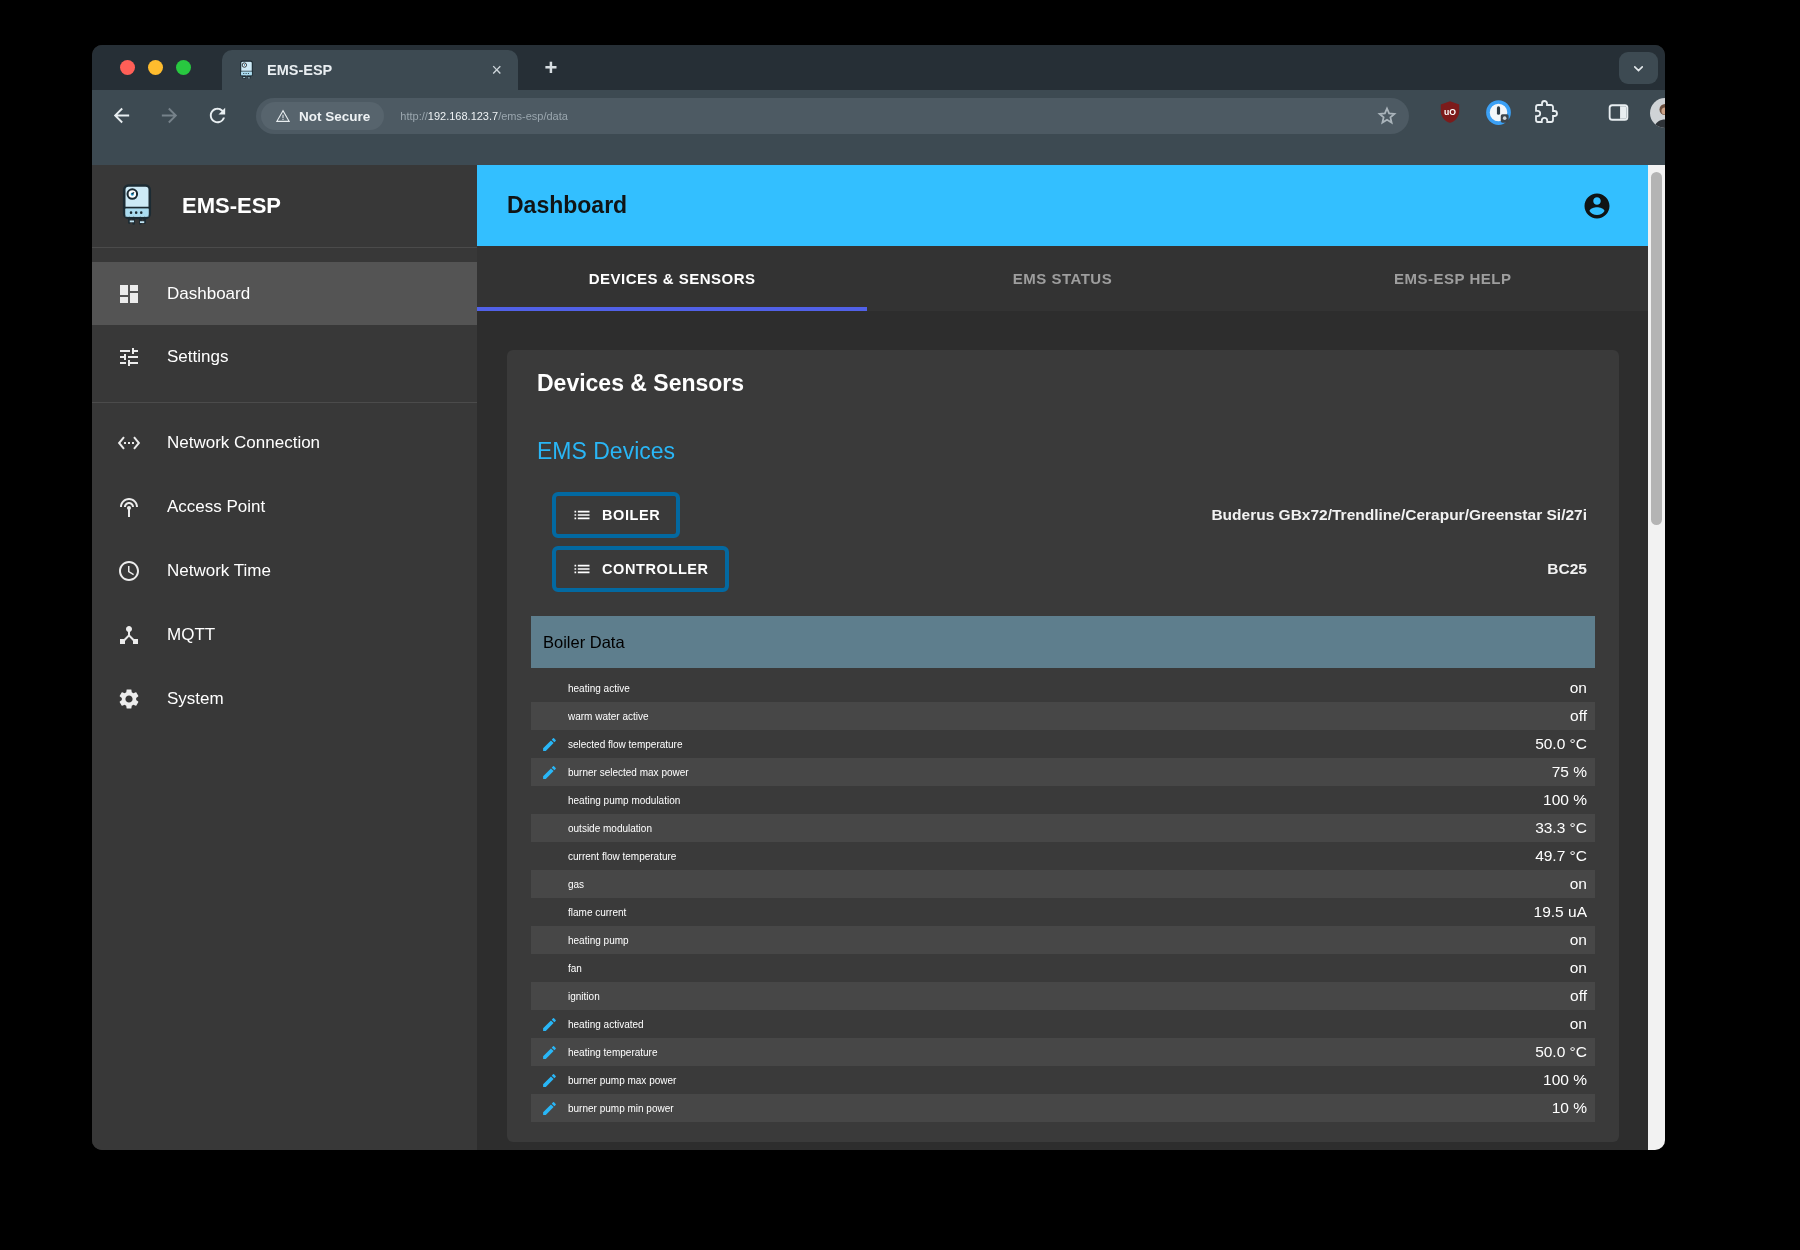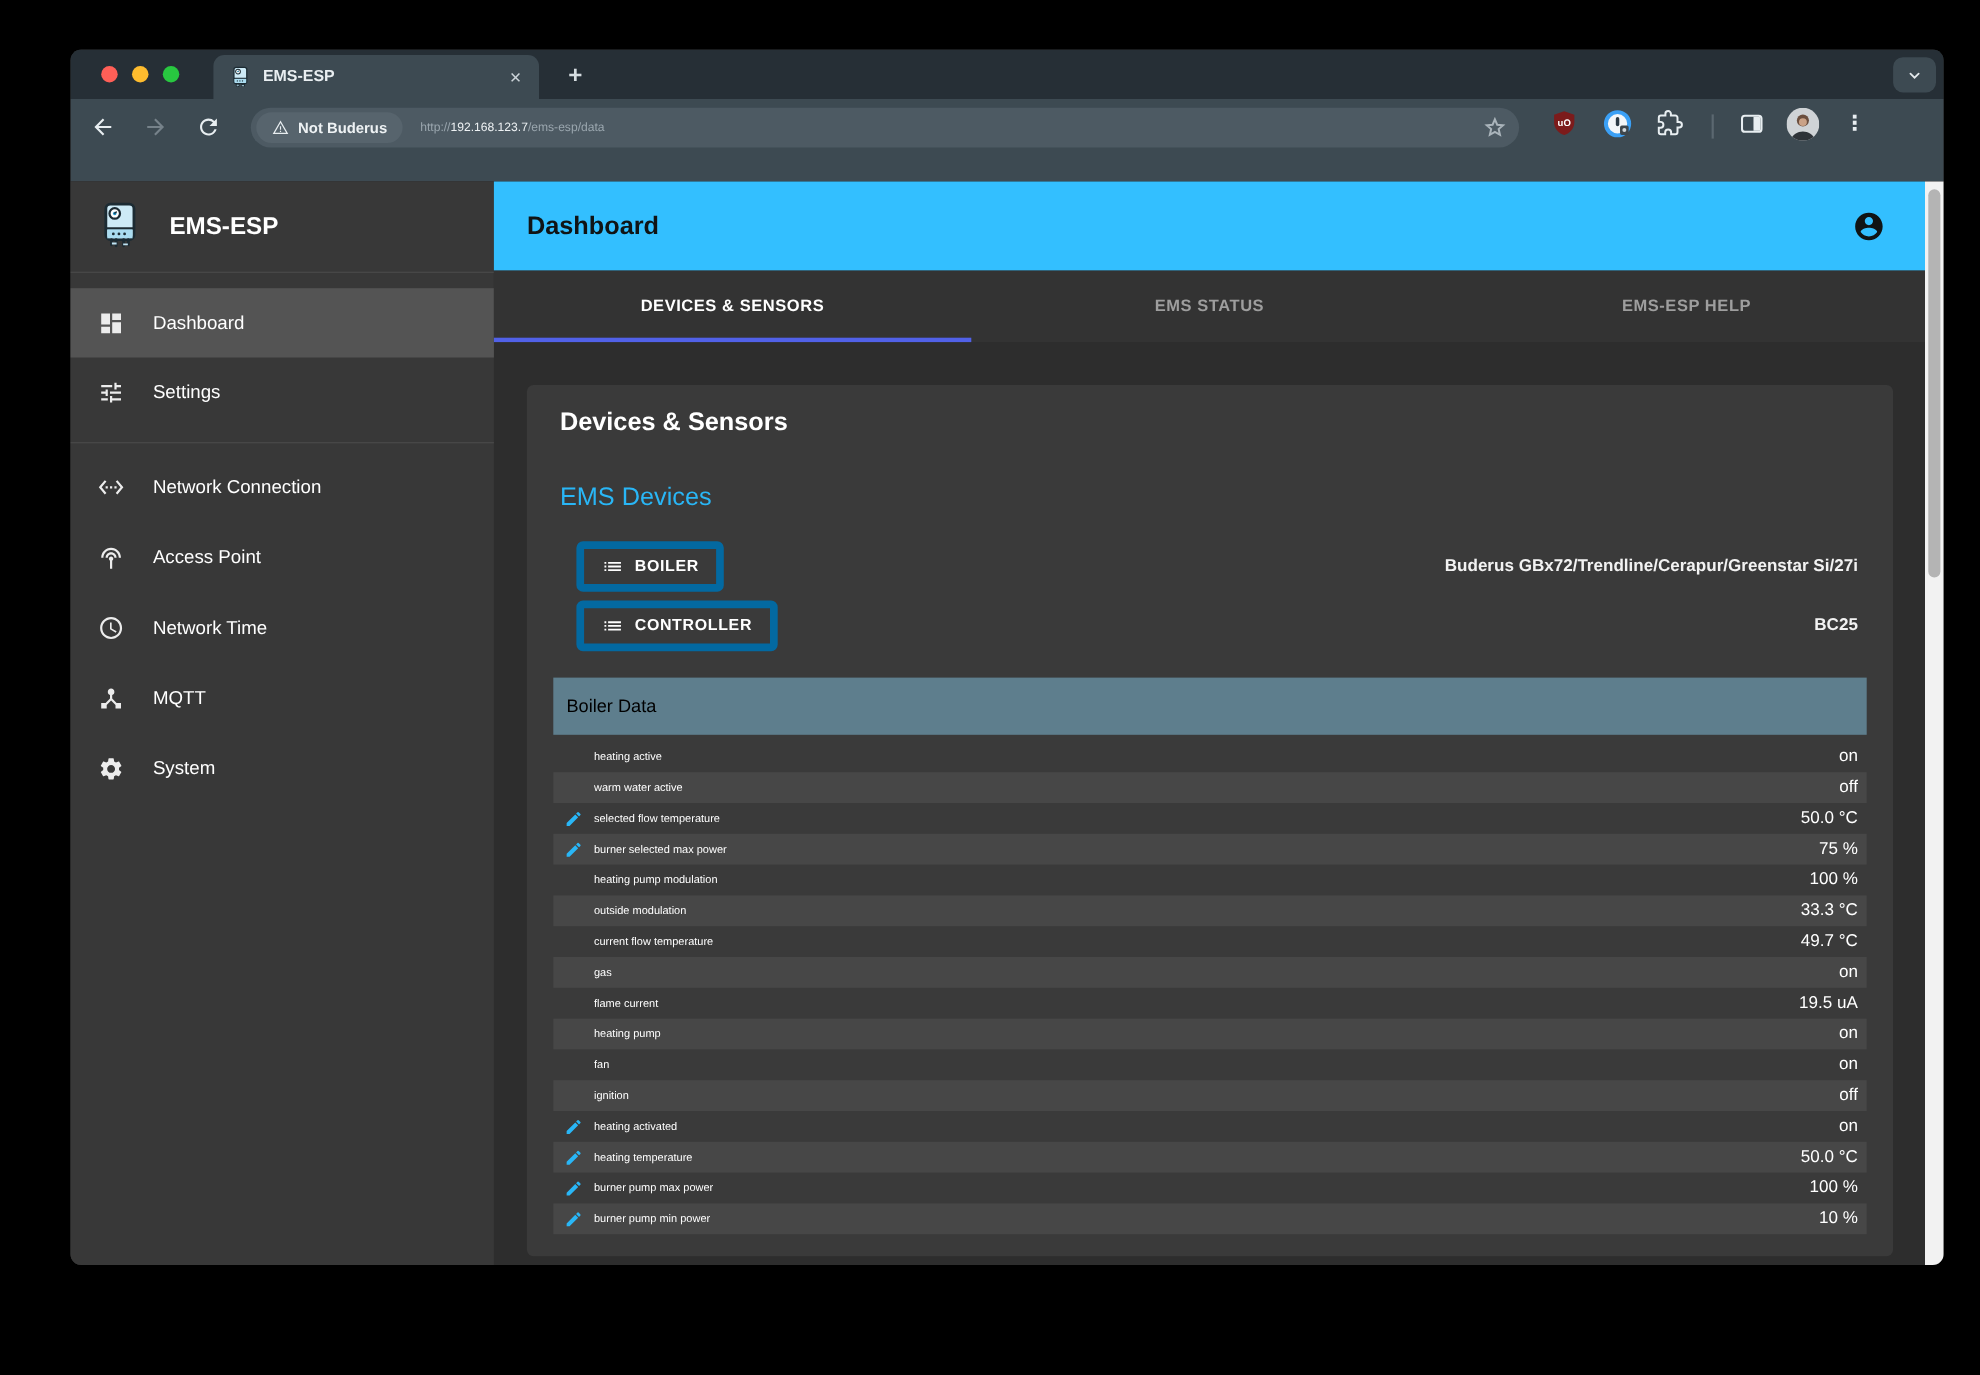--- a/index.html
+++ b/index.html
@@ -1,17 +1,17 @@
 <!DOCTYPE html>
 <html style="--accent-header: #33bfff; --link-blue: #29b6f6; --tab-indicator: #5161e8; --table-header-bg: #5e7e8d; --edit-icon: #29b6f6; --traffic-close: #ff5f57; --traffic-min: #febc2e; --traffic-zoom: #28c840;"><head>
 <meta charset="utf-8">
 <style>
   html,body{margin:0;padding:0;background:#000;width:1800px;height:1250px;overflow:hidden;
     font-family:"Liberation Sans","DejaVu Sans",sans-serif;-webkit-font-smoothing:antialiased;}
-  .window{position:absolute;left:64px;top:45px;width:1703px;height:1105px;border-radius:10px;
+  .window{position:absolute;left:92px;top:45px;width:1573px;height:1105px;border-radius:10px;
     overflow:hidden;background:#2d2d2d;box-shadow:0 18px 70px rgba(0,0,0,.8);}
   
   .tabstrip{position:relative;height:45px;background:#262f36;}
   .traffic{position:absolute;left:28px;top:15px;display:flex;gap:13px;}
   .tl{width:15px;height:15px;border-radius:50%;}
   .tl.close{background:var(--traffic-close,#ff5f57);}
   .tl.min{background:var(--traffic-min,#febc2e);}
   .tl.zoom{background:var(--traffic-zoom,#28c840);}
   .btab{position:absolute;left:130px;top:5px;width:296px;height:40px;background:#3d4a52;
     border-radius:10px 10px 0 0;display:flex;align-items:center;padding:0 12px 0 15px;box-sizing:border-box;}
@@ -79,21 +79,21 @@
   .tab-item.active{color:#fff;}
   .tab-item.active::after{content:"";position:absolute;left:0;right:0;bottom:0;height:4px;
     background:var(--tab-indicator,#5161e8);}
   .content{flex:1;overflow:hidden;padding:39px 29px 0 30px;box-sizing:border-box;}
   .card{background:#3a3a3a;border-radius:6px;padding:18px 24px 20px 24px;min-height:780px;box-sizing:border-box;}
   .h-section{font-size:23px;font-weight:bold;color:#fff;margin:0 0 0 6px;line-height:30px;}
   .h-group{font-size:23px;font-weight:normal;color:var(--link-blue,#29b6f6);margin:38px 0 0 6px;line-height:30px;}
   .devices{margin:26px 0 0 0;padding:0 8px 0 21px;display:flex;flex-direction:column;gap:8px;}
   .device-row{display:flex;align-items:center;}
   .device-btn{display:flex;align-items:center;gap:10px;height:46px;padding:0 16px;background:transparent;
-    border:7px solid #0369a1;border-radius:6px;color:#fff;font-family:inherit;font-size:14.5px;
+    border:4px solid #0369a1;border-radius:6px;color:#fff;font-family:inherit;font-size:14.5px;
     font-weight:bold;letter-spacing:.6px;cursor:pointer;}
   .device-btn svg{width:20px;height:20px;color:#fff;}
   .device-desc{margin-left:auto;font-size:15.5px;color:#f2f2f2;font-weight:bold;}
   .btable{margin-top:24px;}
   .thead{height:52px;background:var(--table-header-bg,#5e7e8d);display:flex;align-items:center;
     padding-left:12px;box-sizing:border-box;}
   .thead span{font-size:16.5px;color:#000000;}
   .trows{margin-top:6px;}
   .trow{height:28px;display:flex;align-items:center;}
   .trow.odd{background:#474747;}
@@ -240,21 +240,21 @@
     <div class="nav-btn b-reload">
         <svg viewBox="0 0 24 24">
           <use href="#reload-icon"></use>
         </svg>
       </div>
     <div class="addressbar">
       <div class="sec-chip">
         <svg viewBox="0 0 24 24">
             <use href="#warning-icon"></use>
           </svg>
-        <span class="sec-label">Not Buderus</span>
+        <span class="sec-label">Not Secure</span>
       </div>
       <span class="url"><span class="scheme">http://</span><span class="host">192.168.123.7</span><span class="path">/ems-esp/data</span></span>
       <span class="ab-spacer"></span>
       <svg class="star" viewBox="0 0 24 24">
           <use href="#star-icon"></use>
         </svg>
     </div>
     <div class="ext e-ublock">
         <svg width="26" height="26" viewBox="0 0 24 24">
           <use href="#ublock-icon"></use>

